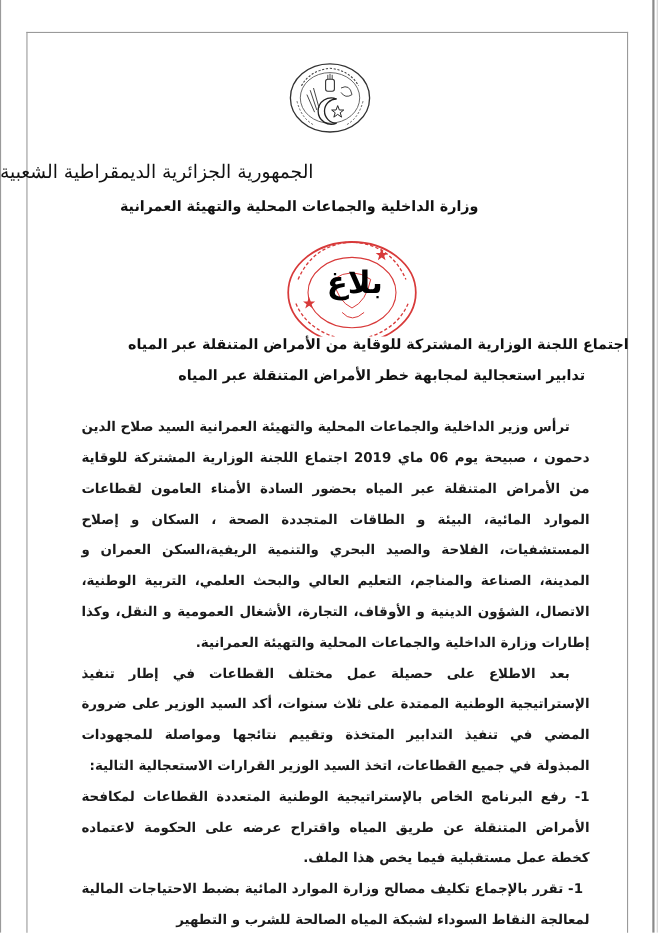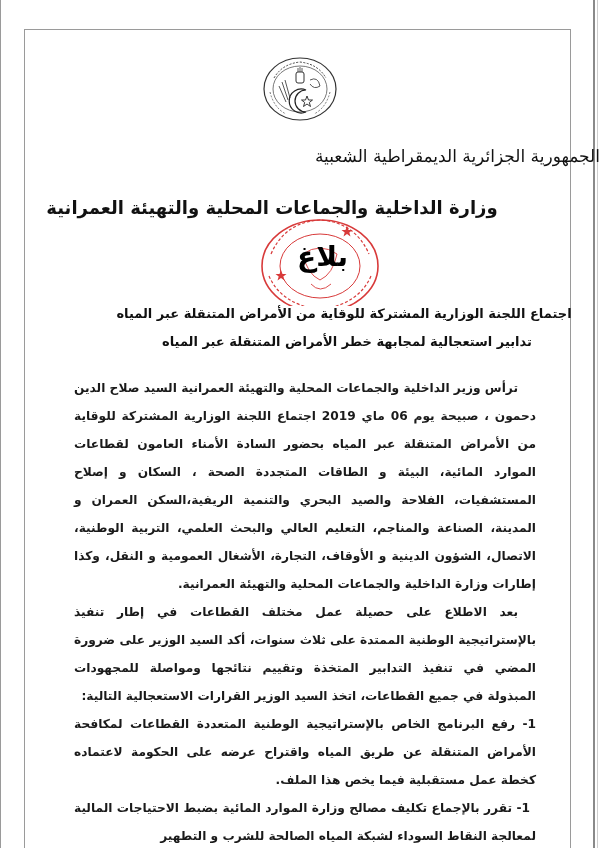--- a/index.html
+++ b/index.html
@@ -4,24 +4,24 @@
 <style>
   html, body { margin: 0; padding: 0; background: #ffffff; }
   body { width: 600px; height: 848px; position: relative; overflow: hidden;
          font-family: "DejaVu Sans", sans-serif; color: #111; }
   .outer-left { position: absolute; left: 0; top: 0; width: 1px; height: 848px; background: #9a9a9a; }
   .outer-right { position: absolute; left: 593px; top: 0; width: 2px; height: 848px; background: #8a8a8a; }
   .outer-right2 { position: absolute; left: 597px; top: 0; width: 1px; height: 848px; background: #cfcfcf; }
   .frame { position: absolute; left: 24px; top: 29px; width: 547px; height: 830px;
            border: 1px solid #9a9a9a; box-sizing: border-box; border-bottom: none; }
   .emblem { position: absolute; left: 262px; top: 56px; width: 76px; height: 66px; }
-  .republic { position: absolute; left: 0; width: 600px; top: 146px; text-align: right;
+  .republic { position: absolute; left: 0; width: 600px; top: 146px; text-align: left;
               font-family: "DejaVu Serif", serif; font-size: 17px; direction: rtl; }
-  .ministry { position: absolute; left: 0; width: 544px; top: 197px; text-align: center;
-              font-size: 18px; font-weight: bold; direction: rtl; }
+  .ministry { position: absolute; left: 0; width: 544px; top: 181px; text-align: center;
+              font-size: 13px; font-weight: bold; direction: rtl; }
   .stamp { position: absolute; left: 255px; top: 214px; width: 130px; height: 92px; }
   .communique { position: absolute; left: 252px; top: 240px; width: 96px; 
                 font-size: 28px; font-weight: bold; direction: rtl; color: #000;
                 font-family: "DejaVu Sans", sans-serif; }
   .title1 { position: absolute; left: 0; width: 600px; top: 306px; text-align: center;
             font-size: 13px; font-weight: bold; direction: rtl; margin-left: 44px; }
   .title2 { position: absolute; left: 0; width: 600px; top: 334px; text-align: center;
             font-size: 13px; font-weight: bold; direction: rtl; padding-left: 47px; }
   .body { position: absolute; left: 74px; top: 374px; width: 462px; direction: rtl;
           font-size: 12.2px; font-weight: bold; line-height: 28px; text-align: justify;
@@ -67,16 +67,16 @@
   <path d="M56 70 Q65 80 76 70" fill="none" stroke="#d83a3a" stroke-width="0.9"></path>
 </svg>
 
 <div class="communique">بلاغ</div>
 
 <div class="title1">اجتماع اللجنة الوزارية المشتركة للوقاية من الأمراض المتنقلة عبر المياه</div>
 <div class="title2">تدابير استعجالية لمجابهة خطر الأمراض المتنقلة عبر المياه</div>
 
 <div class="body">
   <p class="indent">ترأس وزير الداخلية والجماعات المحلية والتهيئة العمرانية السيد صلاح الدين دحمون ، صبيحة يوم 06 ماي 2019 اجتماع اللجنة الوزارية المشتركة للوقاية من الأمراض المتنقلة عبر المياه بحضور السادة الأمناء العامون لقطاعات الموارد المائية، البيئة و الطاقات المتجددة الصحة ، السكان و إصلاح المستشفيات، الفلاحة والصيد البحري والتنمية الريفية،السكن العمران و المدينة، الصناعة والمناجم، التعليم العالي والبحث العلمي، التربية الوطنية، الاتصال، الشؤون الدينية و الأوقاف، التجارة، الأشغال العمومية و النقل، وكذا إطارات وزارة الداخلية والجماعات المحلية والتهيئة العمرانية.</p>
-  <p class="indent">بعد الاطلاع على حصيلة عمل مختلف القطاعات في إطار تنفيذ بالإستراتيجية الوطنية الممتدة على ثلاث سنوات، أكد السيد الوزير على ضرورة المضي في تنفيذ التدابير المتخذة وتقييم نتائجها ومواصلة للمجهودات المبذولة في جميع القطاعات، اتخذ السيد الوزير القرارات الاستعجالية التالية:</p>
+  <p class="indent">بعد الاطلاع على حصيلة عمل مختلف القطاعات في إطار تنفيذ الإستراتيجية الوطنية الممتدة على ثلاث سنوات، أكد السيد الوزير على ضرورة المضي في تنفيذ التدابير المتخذة وتقييم نتائجها ومواصلة للمجهودات المبذولة في جميع القطاعات، اتخذ السيد الوزير القرارات الاستعجالية التالية:</p>
   <p>1- رفع البرنامج الخاص بالإستراتيجية الوطنية المتعددة القطاعات لمكافحة الأمراض المتنقلة عن طريق المياه واقتراح عرضه على الحكومة لاعتماده كخطة عمل مستقبلية فيما يخص هذا الملف.</p>
   <p class="indent-s">1- تقرر بالإجماع تكليف مصالح وزارة الموارد المائية بضبط الاحتياجات المالية لمعالجة النقاط السوداء لشبكة المياه الصالحة للشرب و التطهير</p>
 </div>
 
 </body></html>

